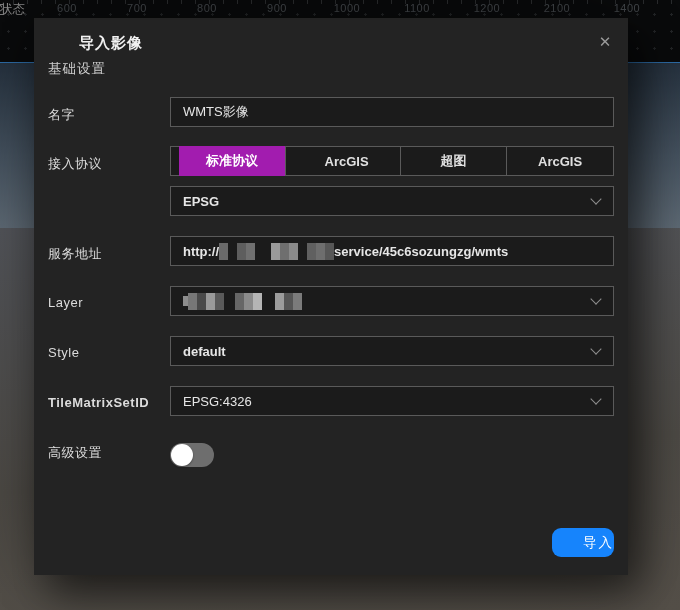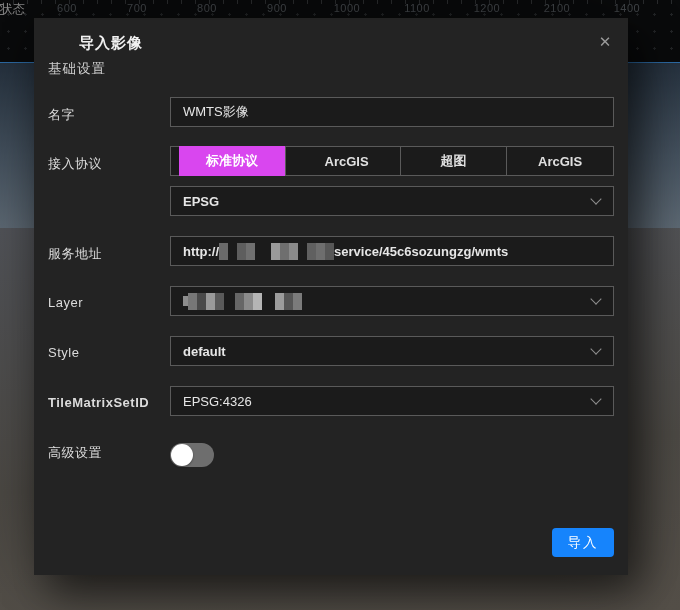--- a/index.html
+++ b/index.html
@@ -85,41 +85,42 @@
   .tabs {
     position:absolute; left:136px; top:128px; width:444px; height:30px;
     display:flex; border:1px solid #5a5a5a; background:#1b1b1b;
   }
   .tab {
     flex:1; display:flex; align-items:center; justify-content:center;
     font-size:13px; font-weight:bold; color:#e0e0e0; cursor:pointer;
     border-right:1px solid #5a5a5a;
   }
   .tab:last-child { border-right:none; }
-  .tab.selected { background:#d946ef; color:#ffffff; margin:-1px 8px;text-align:right; }
+  .tab.selected { background:#a21caf; color:#ffffff; margin:-1px 8px;text-align:right; }
   
   .mos { display:inline-block; height:17px; vertical-align:middle; margin-right:0; }
   .m { display:inline-block; width:9px; height:17px; vertical-align:middle; }
   .gap { display:inline-block; height:17px; vertical-align:middle; }
   
   .toggle {
     position:absolute; left:136px; top:425px; width:44px; height:24px;
     background:#6e6e6e; border-radius:12px; cursor:pointer;
   }
   .toggle-knob {
     position:absolute; left:1px; top:1px; width:22px; height:22px;
     background:#ffffff; border-radius:50%;
     box-shadow:0 1px 2px rgba(0,0,0,.4);
   }
   
   .import-btn {
     position:absolute; right:14px; top:510px; width:62px; height:29px;
-    background:#1684fc; color:#ffffff; border:none; border-radius:4px;
+    background:#1684fc; color:#ffffff; border:none; border-radius:9px;
     font-size:13.5px; letter-spacing:2px; cursor:pointer;
     font-family:"Liberation Sans","DejaVu Sans",sans-serif;
+    text-align:right;
   }
 </style>
 </head>
 <body>
 
 <div class="bg-sky"></div>
 <div class="bg-terrain"></div>
 <div class="bg-horizon-line"></div>
 <div class="bg-topstrip">
   <div class="bg-dots"></div>

